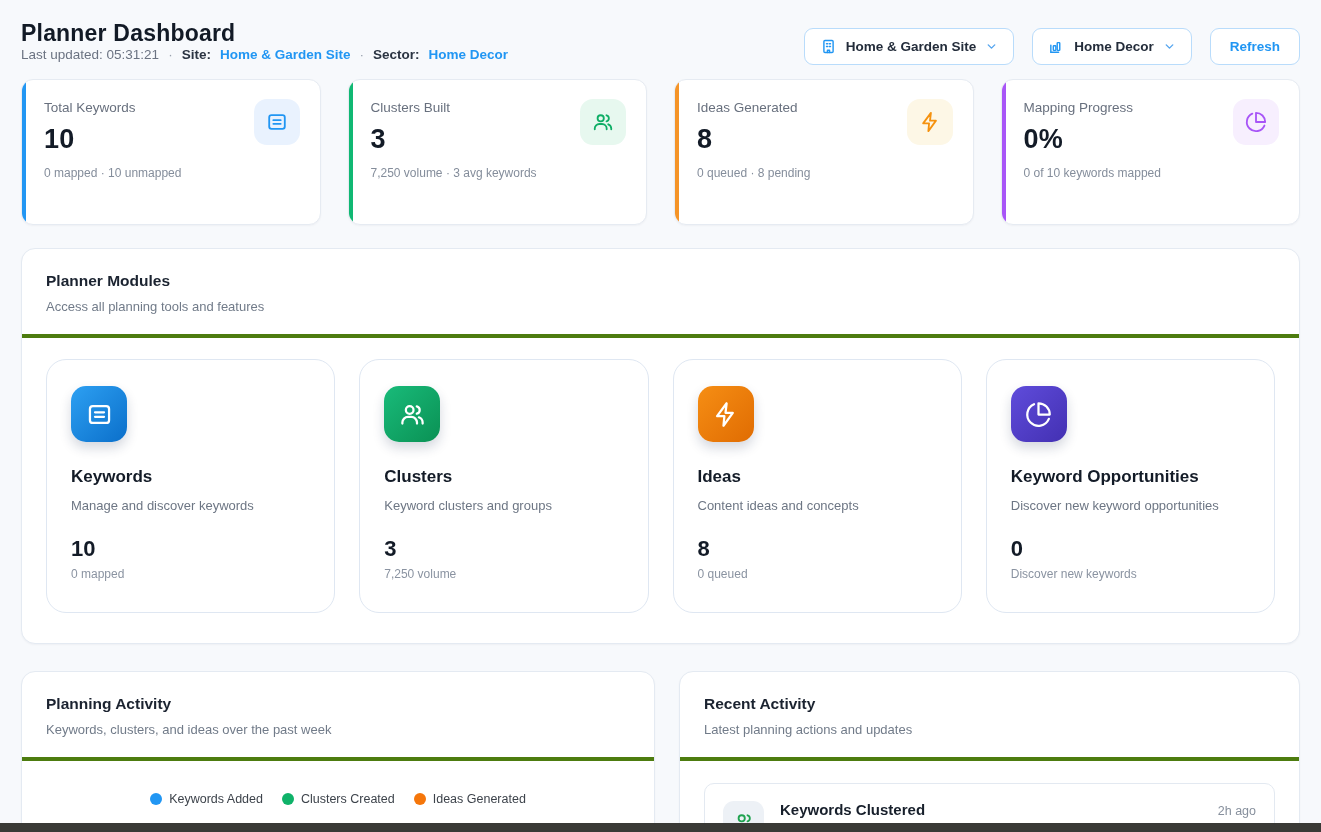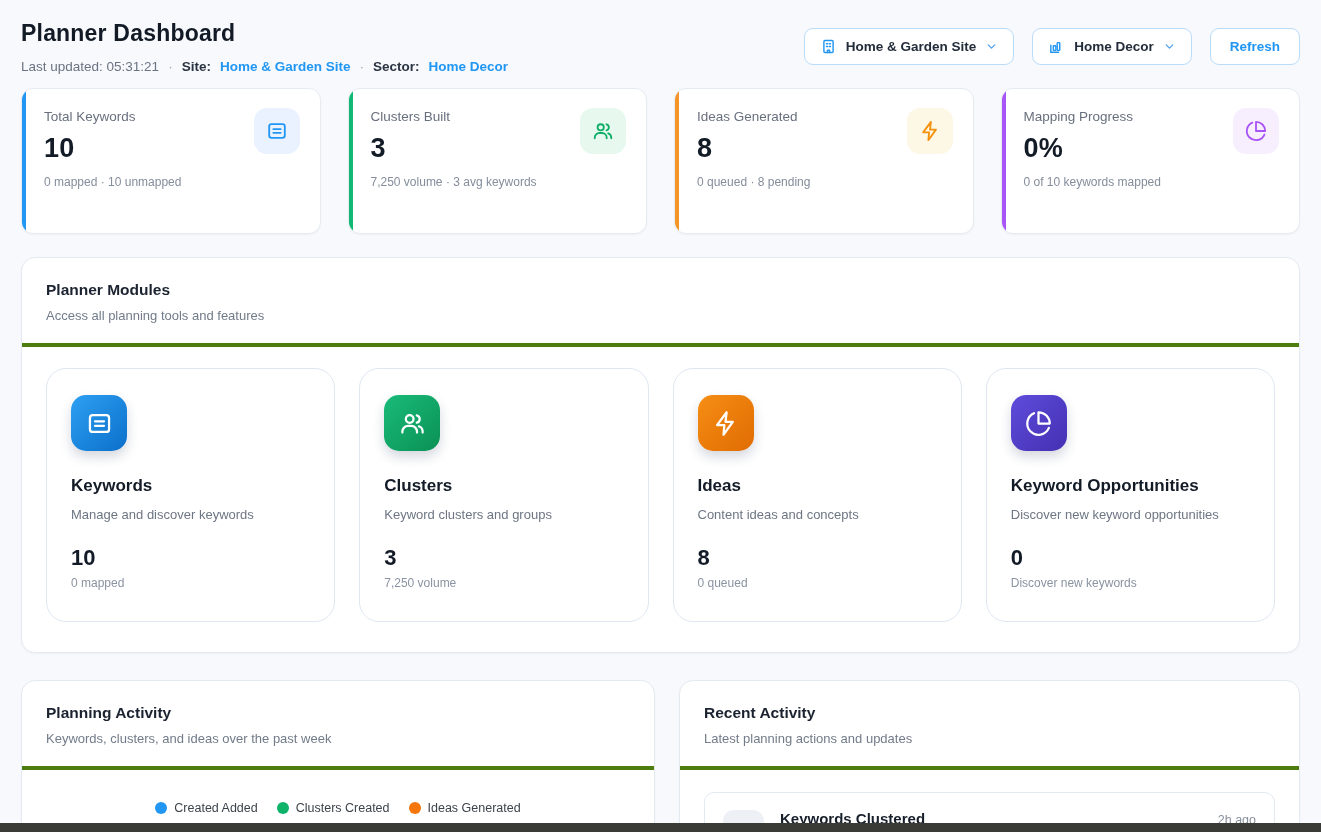--- a/index.html
+++ b/index.html
@@ -8,21 +8,21 @@
     font-family:"Liberation Sans","DejaVu Sans",sans-serif;
     background:#f7f9fc; color:#161d2a;
     -webkit-font-smoothing:antialiased;
     position:relative;
   }
   .page { width:1321px; height:832px; padding:20px 21px 0 21px; position:relative; overflow:hidden; }
 
   
   .topbar { display:flex; justify-content:space-between; align-items:flex-start; }
   .page-title { font-size:23px; font-weight:700; letter-spacing:.2px; color:#121a26; }
-  .meta-line { margin-top:12px; font-size:13.5px; color:#6b7382; display:flex; align-items:center; gap:9px; }
+  .meta-line { font-size:13.5px; color:#6b7382; display:flex; align-items:center; gap:9px; }
   .meta-strong { color:#2b3442; font-weight:700; }
   .meta-link { color:#2196f3; font-weight:700; text-decoration:none; cursor:pointer; }
   .meta-dot { color:#9aa2ae; }
   .topbar-right { display:flex; gap:18px; margin-top:8px; }
   .hdr-btn {
     height:37px; background:#fff; border:1px solid #b9dcfb; border-radius:9px;
     display:flex; align-items:center; gap:9px; padding:0 15px;
     font-size:13.5px; font-weight:700; color:#232c3a; cursor:pointer;
     font-family:inherit;
   }
@@ -284,21 +284,21 @@
   <div class="bottom-row">
 
     <div class="panel bottom-panel">
       <div class="panel-header">
         <div class="panel-title">Planning Activity</div>
         <div class="panel-sub">Keywords, clusters, and ideas over the past week</div>
       </div>
       <div class="legend-row">
         <div class="legend-item">
           <span class="legend-dot" style="background:#2196f3"></span>
-          <span>Created Added</span>
+          <span>Keywords Added</span>
         </div>
         <div class="legend-item">
           <span class="legend-dot" style="background:#0fb269"></span>
           <span>Clusters Created</span>
         </div>
         <div class="legend-item">
           <span class="legend-dot" style="background:#f5760a"></span>
           <span>Ideas Generated</span>
         </div>
       </div>

